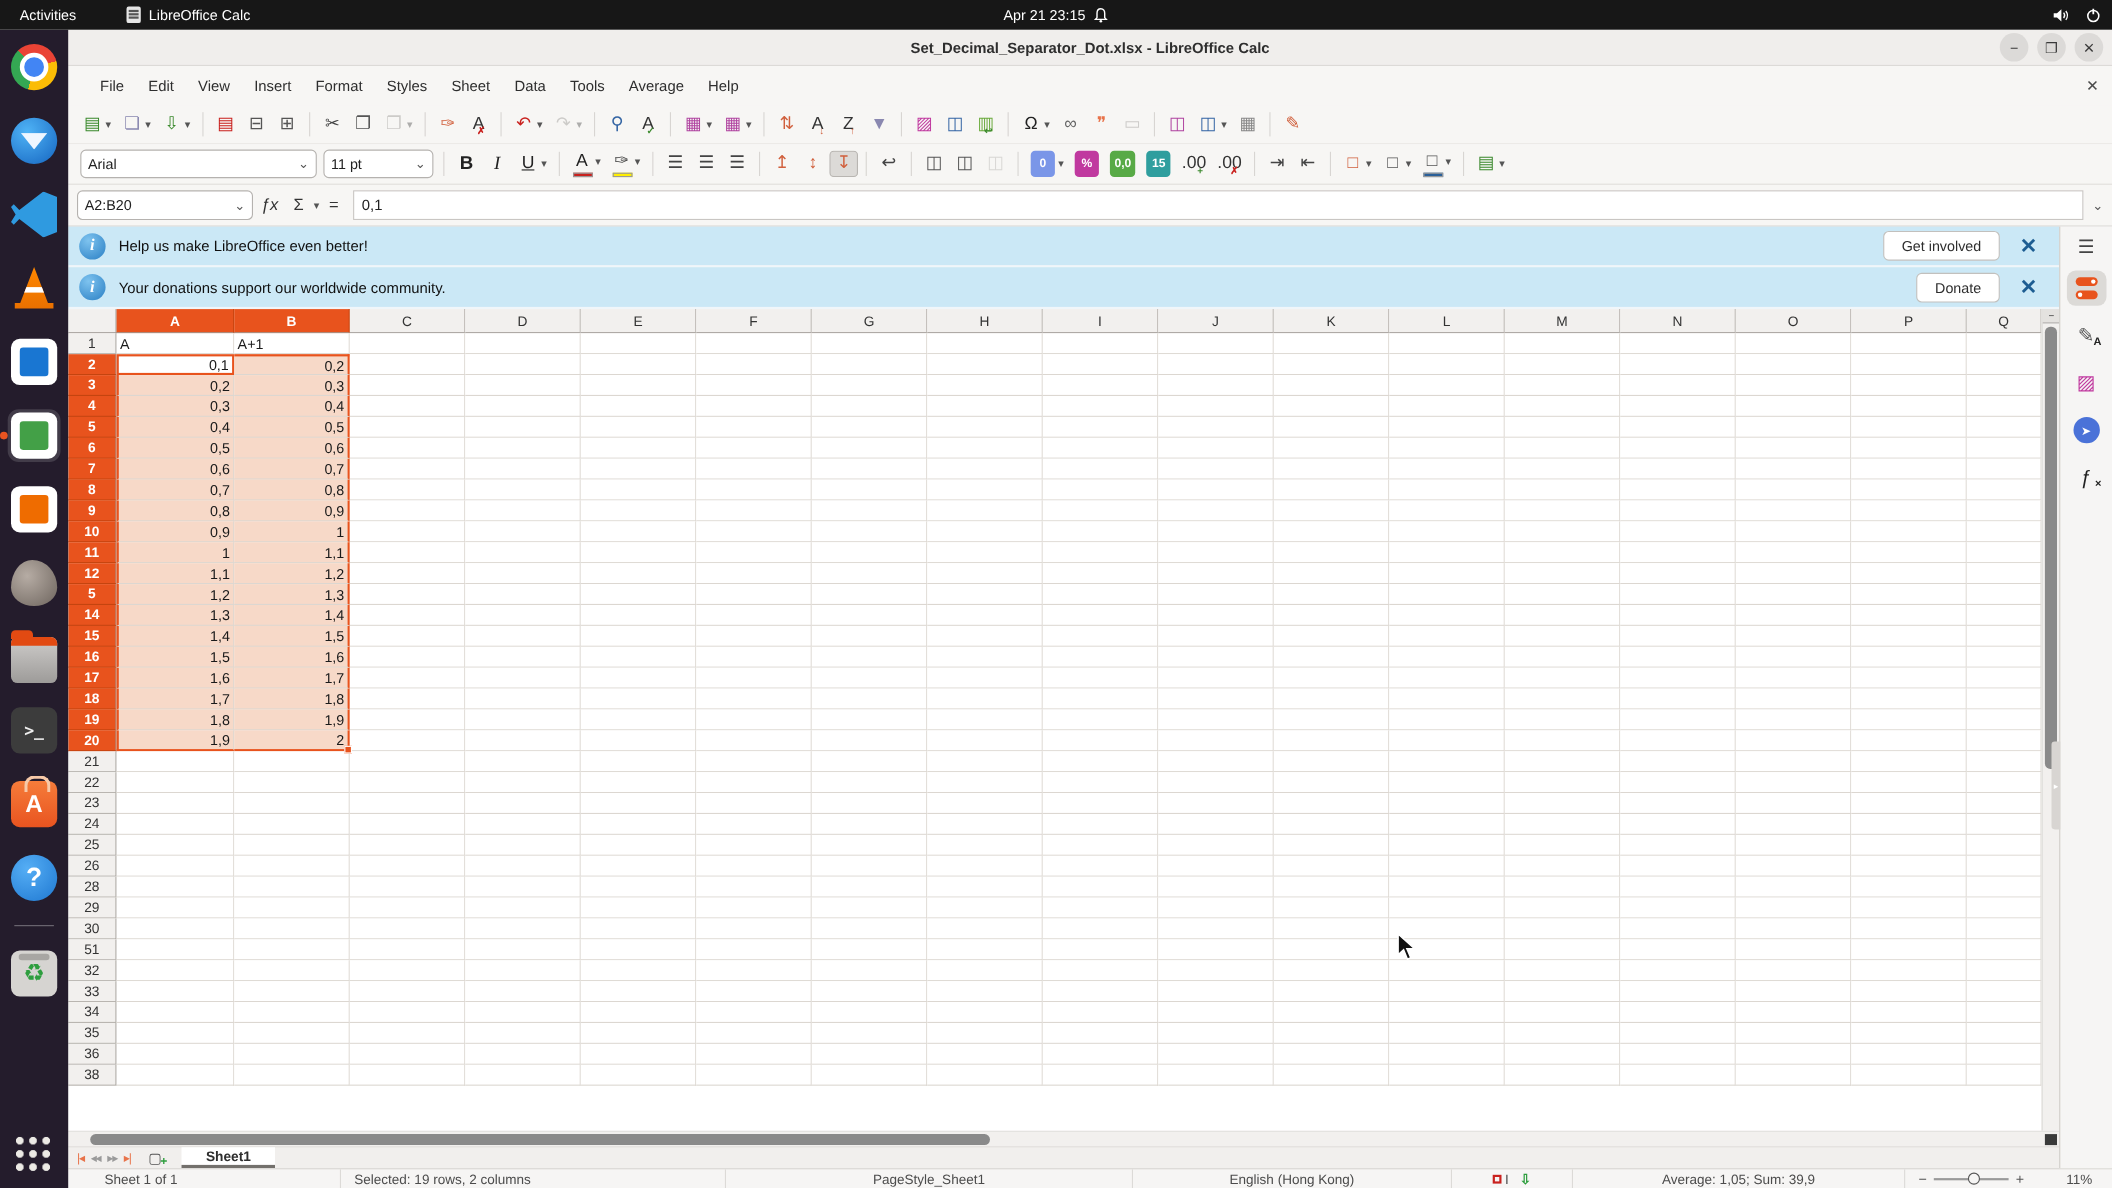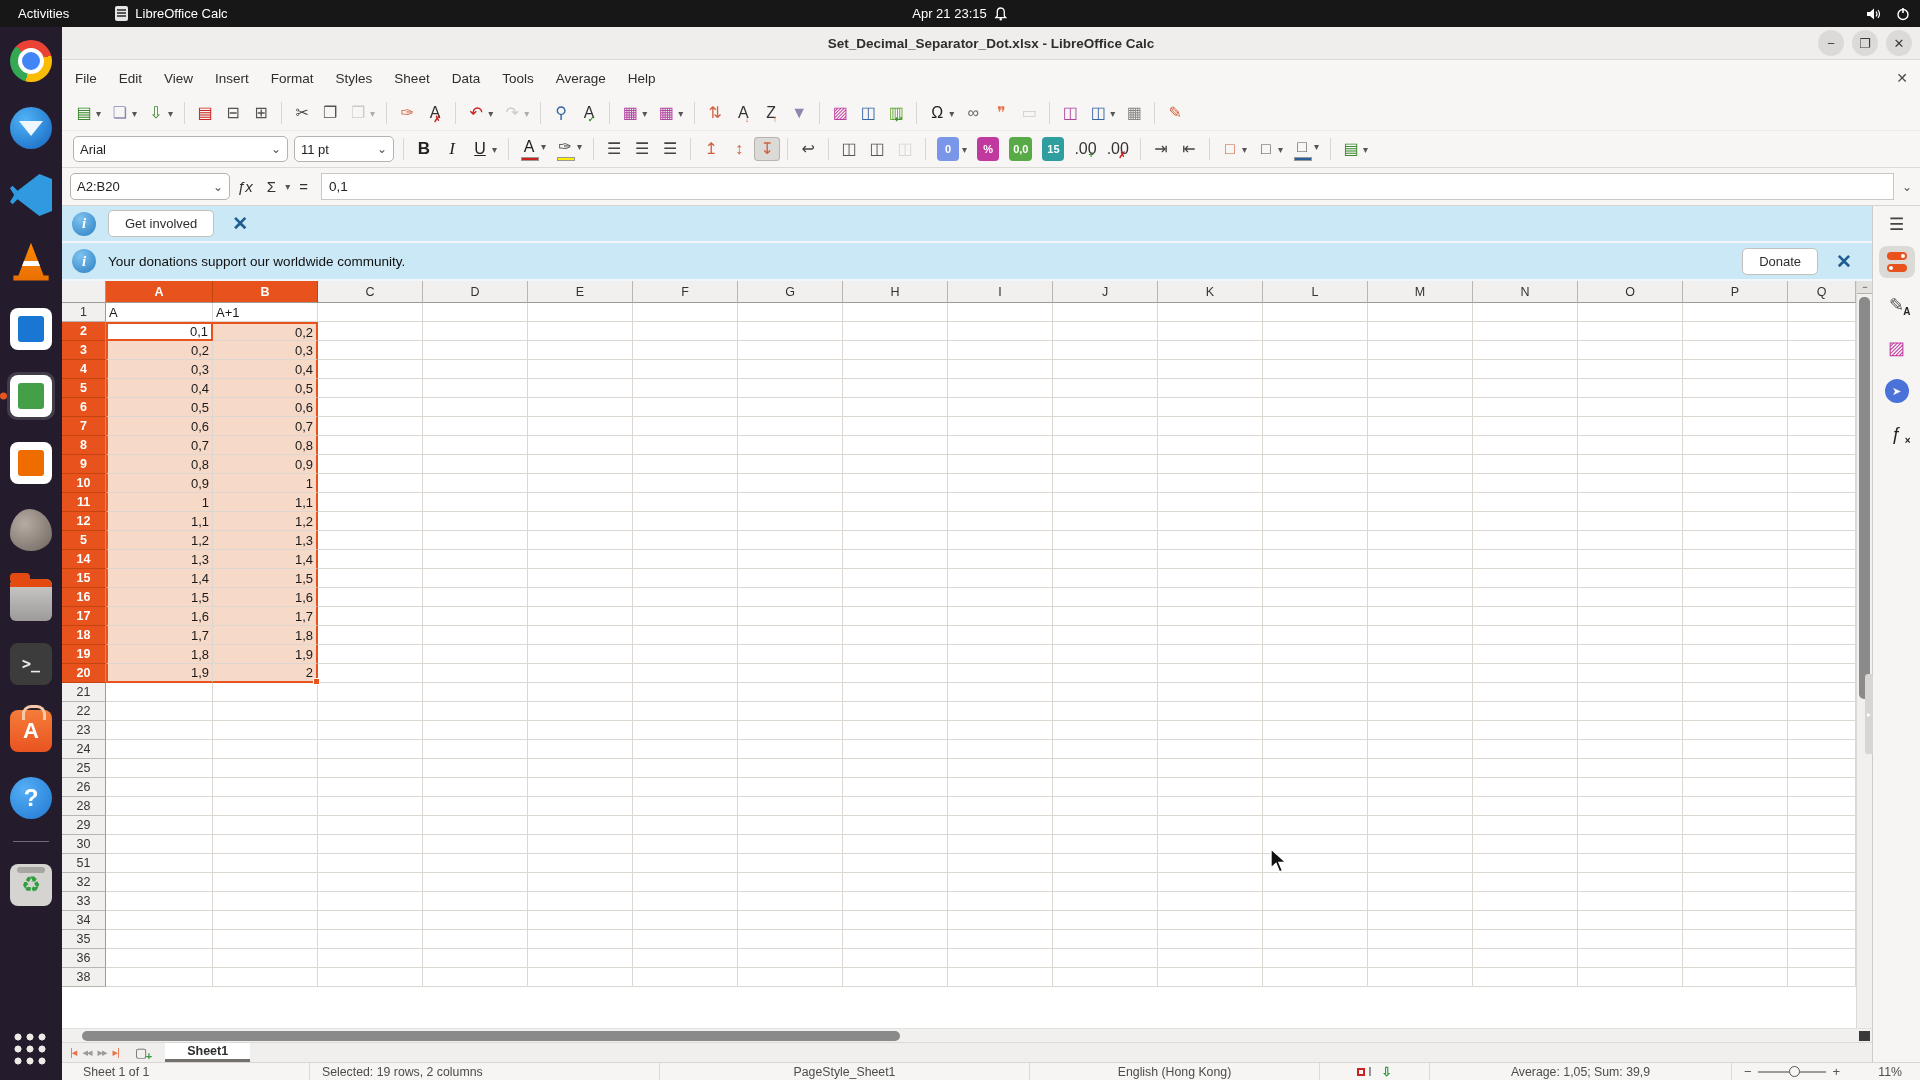--- a/index.html
+++ b/index.html
@@ -45,21 +45,21 @@
   .ic-trash{background:#d6d4d1;border-radius:8px;color:#2e9e3e;font-size:22px;display:flex;align-items:center;justify-content:center}
   .ic-trash:before{content:"";position:absolute;top:3px;left:7px;right:7px;height:6px;background:#a8a6a3;border-radius:3px}
   .ic-apps{width:34px;height:34px;background:radial-gradient(circle,#eceae5 3.2px,transparent 3.8px) -2px -2px/12px 12px}
 
   
   .window{position:absolute;left:62px;top:27px;width:1858px;height:1053px;display:flex;flex-direction:column;background:#f7f6f4}
   .titlebar{height:33px;background:#f0eeec;border-bottom:1px solid #dcdad7;position:relative;display:flex;align-items:center;justify-content:center}
   .title-text{font-size:13.5px;font-weight:bold;color:#2e2e2e}
   .win-controls{position:absolute;right:8px;top:3px;display:flex;gap:8px}
   .wc{width:26px;height:26px;border-radius:50%;background:#dcdad8;color:#3a3a3a;font-size:13px;display:flex;align-items:center;justify-content:center}
-  .menubar{height:36px;display:flex;align-items:center;padding-left:2px;position:relative;background:#f7f6f4}
+  .menubar{height:36px;display:flex;align-items:center;padding-left:18px;position:relative;background:#f7f6f4}
   .menu-item{padding:5px 11px;font-size:13.5px;color:#2e2e2e;border-radius:3px}
   .menu-close{position:absolute;right:12px;font-size:14px;color:#4a4a4a}
 
   
   .toolbar{display:flex;align-items:center;padding-left:8px;background:#f7f6f4}
   .toolbar.main{height:35px;border-bottom:1px solid #eceae7}
   .toolbar.fmt{height:37px;border-bottom:1px solid #dcdad7}
   .tsep{width:1px;height:22px;background:#d8d5d2;margin:0 6px;flex:0 0 auto}
   .tbtn{display:flex;align-items:end;padding:2px 4px;margin:0 1px;border-radius:4px;position:relative;flex:0 0 auto;align-items:center}
   .tbtn .glyph{font-size:16px;line-height:20px;min-width:18px;text-align:center}
@@ -135,21 +135,21 @@
   .sb-sub{position:absolute;right:4px;bottom:4px;font-size:10px;font-weight:bold;color:#222}
   .sb-circle{width:24px;height:24px;border-radius:50%;background:#4a72d8;color:#fff;font-size:11px;display:flex;align-items:center;justify-content:center}
   .pillbox{width:32px;height:30px;border-radius:7px;display:flex;flex-direction:column;justify-content:center;align-items:center;gap:4px}
   .pill{width:20px;height:8px;border-radius:4px;background:#e8531d;position:relative}
   .pill:after{content:"";position:absolute;top:2px;width:4px;height:4px;border-radius:50%;background:#fff}
   .pill.p1:after{right:2px}.pill.p2:after{left:2px}
   .strip-handle{position:absolute;left:-8px;top:468px;width:8px;height:80px;background:#d8d5d2;border-radius:3px 0 0 3px;display:flex;align-items:center;justify-content:center;font-size:8px;color:#fff}
 
   .statusbar{height:18px;background:#f6f5f4;border-top:1px solid #d8d5d2;display:flex;align-items:center;font-size:12.3px;color:#4c4c4c}
   .sb-cell{height:100%;display:flex;align-items:center;padding:0 12px;border-right:1px solid #dcdad7}
-  .sb-cell.c1{width:248px;padding-left:21px}
+  .sb-cell.c1{width:248px;padding-left:33px}
   .sb-cell.c2{width:350px}
   .sb-cell.c3{width:370px;justify-content:center}
   .sb-cell.c4{width:290px;justify-content:center}
   .sb-cell.c5{width:110px;justify-content:center;gap:10px}
   .sb-cell.stats{flex:1;justify-content:center}
   .sb-cell.zoomc{width:120px;border-right:none;gap:6px;justify-content:center}
   .sb-cell.zlevel{width:68px;border-right:none;justify-content:flex-end;padding-right:18px}
   .ins-box{display:inline-block;width:8px;height:8px;border:2px solid #c9211e;margin-right:3px}
   .mod-ico{color:#2e9e3e;font-weight:bold}
   .ztrack{width:70px;height:2px;background:#9a9a9a;position:relative}
@@ -510,20 +510,21 @@
     <span class="fb-drop">▾</span>
     <span class="fb-btn">=</span>
     <div class="fb-input">0,1</div>
     <span class="fb-exp">⌄</span>
   </div>
 
   <div class="lower">
     <div class="left-main">
       <div class="infobar">
         <span class="info-ico">i</span>
+        <span class="info-text">Help us make LibreOffice even better!</span>
         <button class="info-btn">Get involved</button>
         <span class="info-x">✕</span>
       </div>
       <div class="infobar" style="height:38px">
         <span class="info-ico">i</span>
         <span class="info-text">Your donations support our worldwide community.</span>
         <button class="info-btn">Donate</button>
         <span class="info-x">✕</span>
       </div>
 

